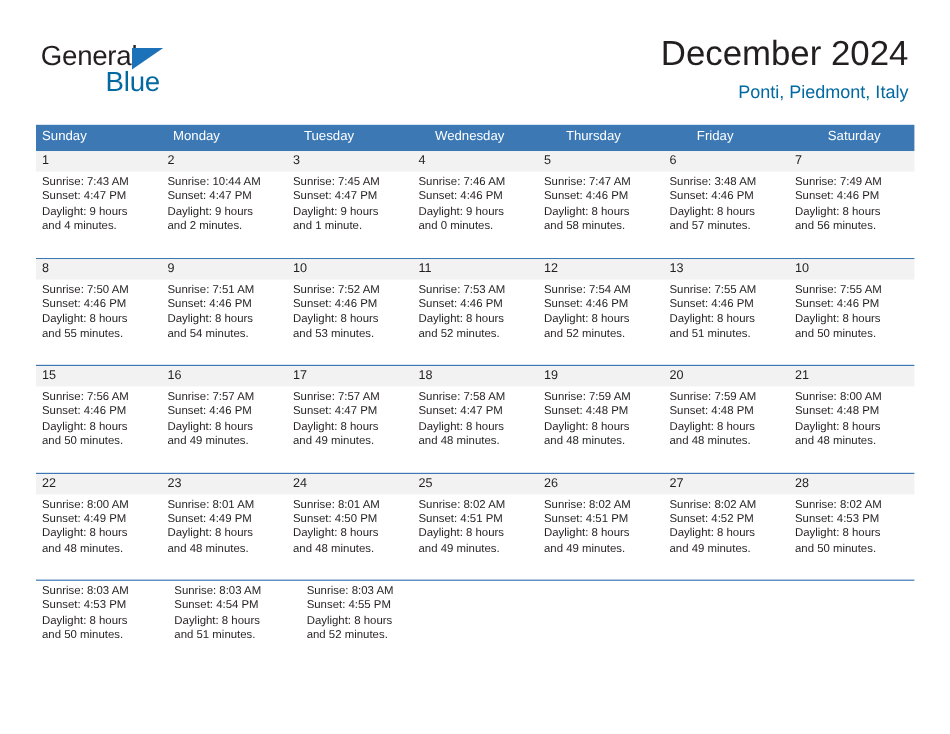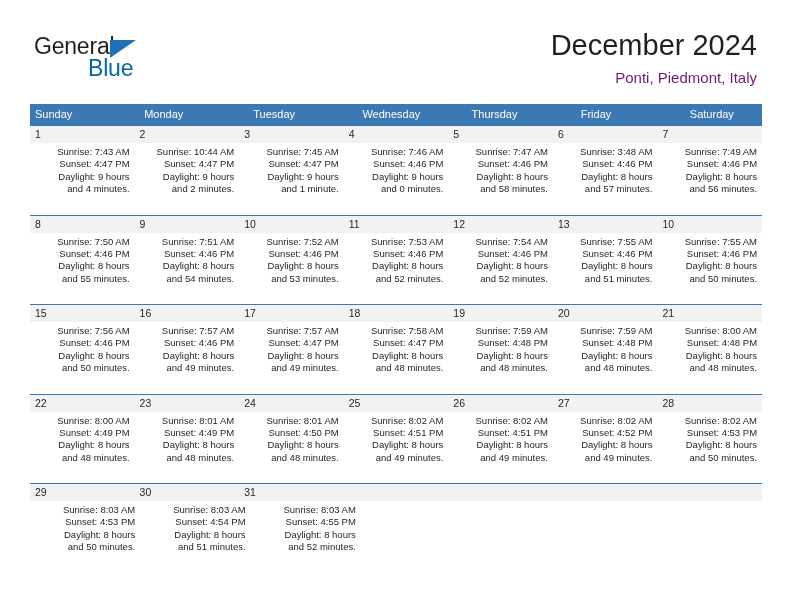--- a/index.html
+++ b/index.html
@@ -71,21 +71,21 @@
   }
   .cal-title {
     font-size: 29px;
     font-weight: normal;
     color: #231f20;
     line-height: 34px;
     white-space: nowrap;
   }
   .cal-subtitle {
     font-size: 15px;
-    color: #701a75;
+    color: #0369a1;
     line-height: 20px;
     margin-top: 6px;
     white-space: nowrap;
   }
 
   
   .calendar {
     position: absolute;
     left: 30px;
     top: 104px;
@@ -129,21 +129,20 @@
     flex: 1 1 0;
     box-sizing: border-box;
     padding-left: 5px;
     font-size: 10.5px;
     color: #231f20;
     line-height: 17px;
   }
   .info-band {
     display: flex;
     width: 732px;
-    text-align: right;
   }
   .info-cell {
     flex: 1 1 0;
     box-sizing: border-box;
     padding: 3px 5px 0 5px;
   }
   .info-line {
     font-size: 9.5px;
     line-height: 12.4px;
     color: #231f20;
@@ -403,29 +402,20 @@
         <div class="info-cell">
           <div class="info-line">Sunrise: 8:02 AM</div>
           <div class="info-line">Sunset: 4:53 PM</div>
           <div class="info-line">Daylight: 8 hours</div>
           <div class="info-line">and 50 minutes.</div>
         </div>
       </div>
     </div>
 
     <div class="week-row">
-      <div class="daynum-band">
-        <div class="daynum">29</div>
-        <div class="daynum">30</div>
-        <div class="daynum">31</div>
-        <div class="daynum"></div>
-        <div class="daynum"></div>
-        <div class="daynum"></div>
-        <div class="daynum"></div>
-      </div>
       <div class="info-band">
         <div class="info-cell">
           <div class="info-line">Sunrise: 8:03 AM</div>
           <div class="info-line">Sunset: 4:53 PM</div>
           <div class="info-line">Daylight: 8 hours</div>
           <div class="info-line">and 50 minutes.</div>
         </div>
         <div class="info-cell">
           <div class="info-line">Sunrise: 8:03 AM</div>
           <div class="info-line">Sunset: 4:54 PM</div>

